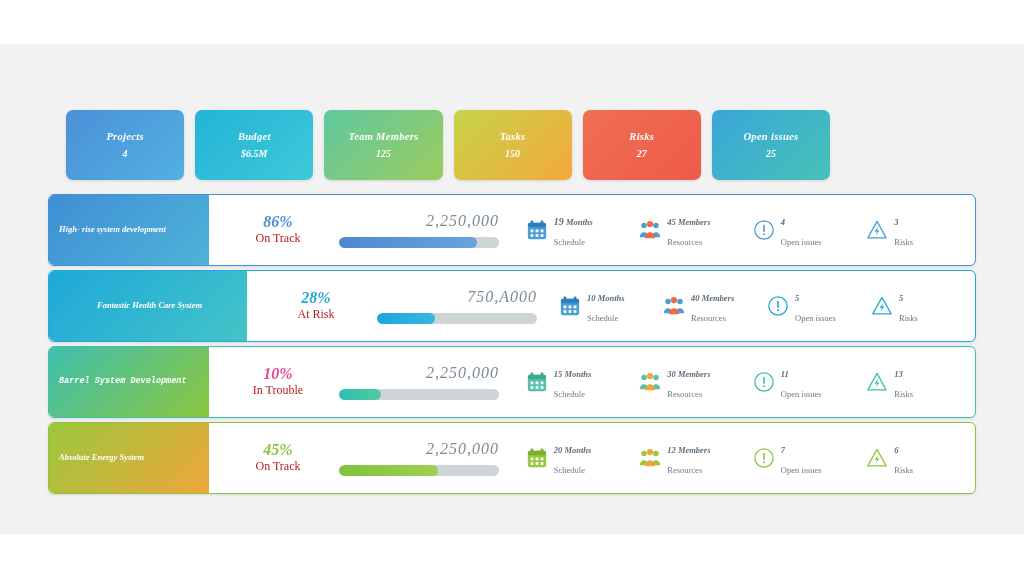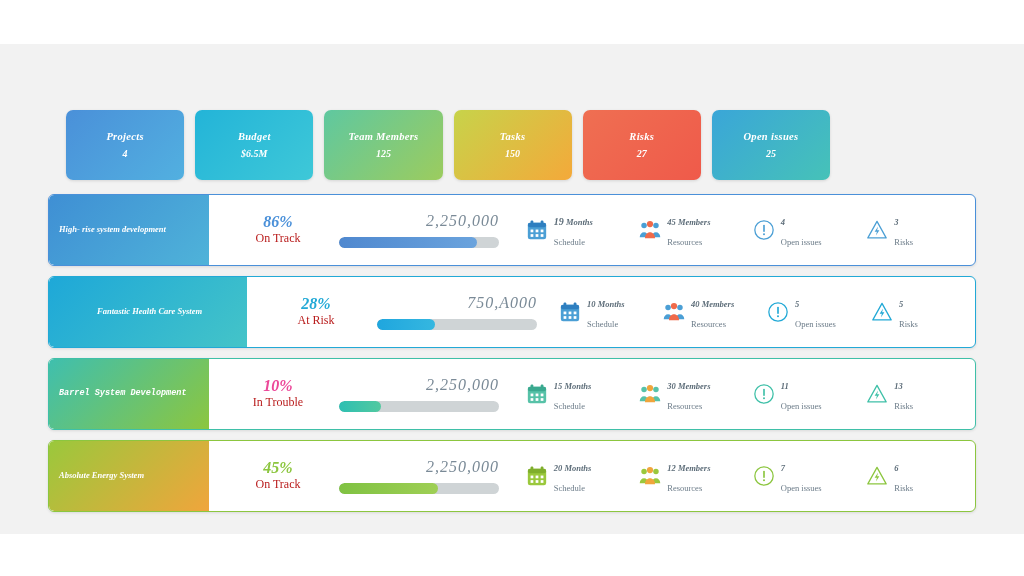--- a/index.html
+++ b/index.html
@@ -35,21 +35,21 @@
     box-shadow:0 1px 3px rgba(0,0,0,.12);
   }
   .kpi .k-label{font-size:10.5px;font-style:italic;font-weight:bold;letter-spacing:.3px;margin-bottom:6px;}
   .kpi .k-value{font-size:10px;font-style:italic;font-weight:bold;}
 
   
   .rows{
     position:absolute;left:48px;top:150px;width:928px;
   }
   .prow{
-    position:relative;height:70px;margin-bottom:10px;
+    position:relative;height:70px;margin-bottom:4px;
     background:#ffffff;border-radius:6px;
     border:1px solid #cfd8de;
     box-shadow:0 1px 3px rgba(0,0,0,.10);
     display:flex;align-items:stretch;overflow:hidden;
   }
   .pname{
     width:140px;flex:0 0 140px;
     display:flex;align-items:center;
     padding:0 10px;
     color:#ffffff;font-size:8.5px;font-style:italic;font-weight:bold;

